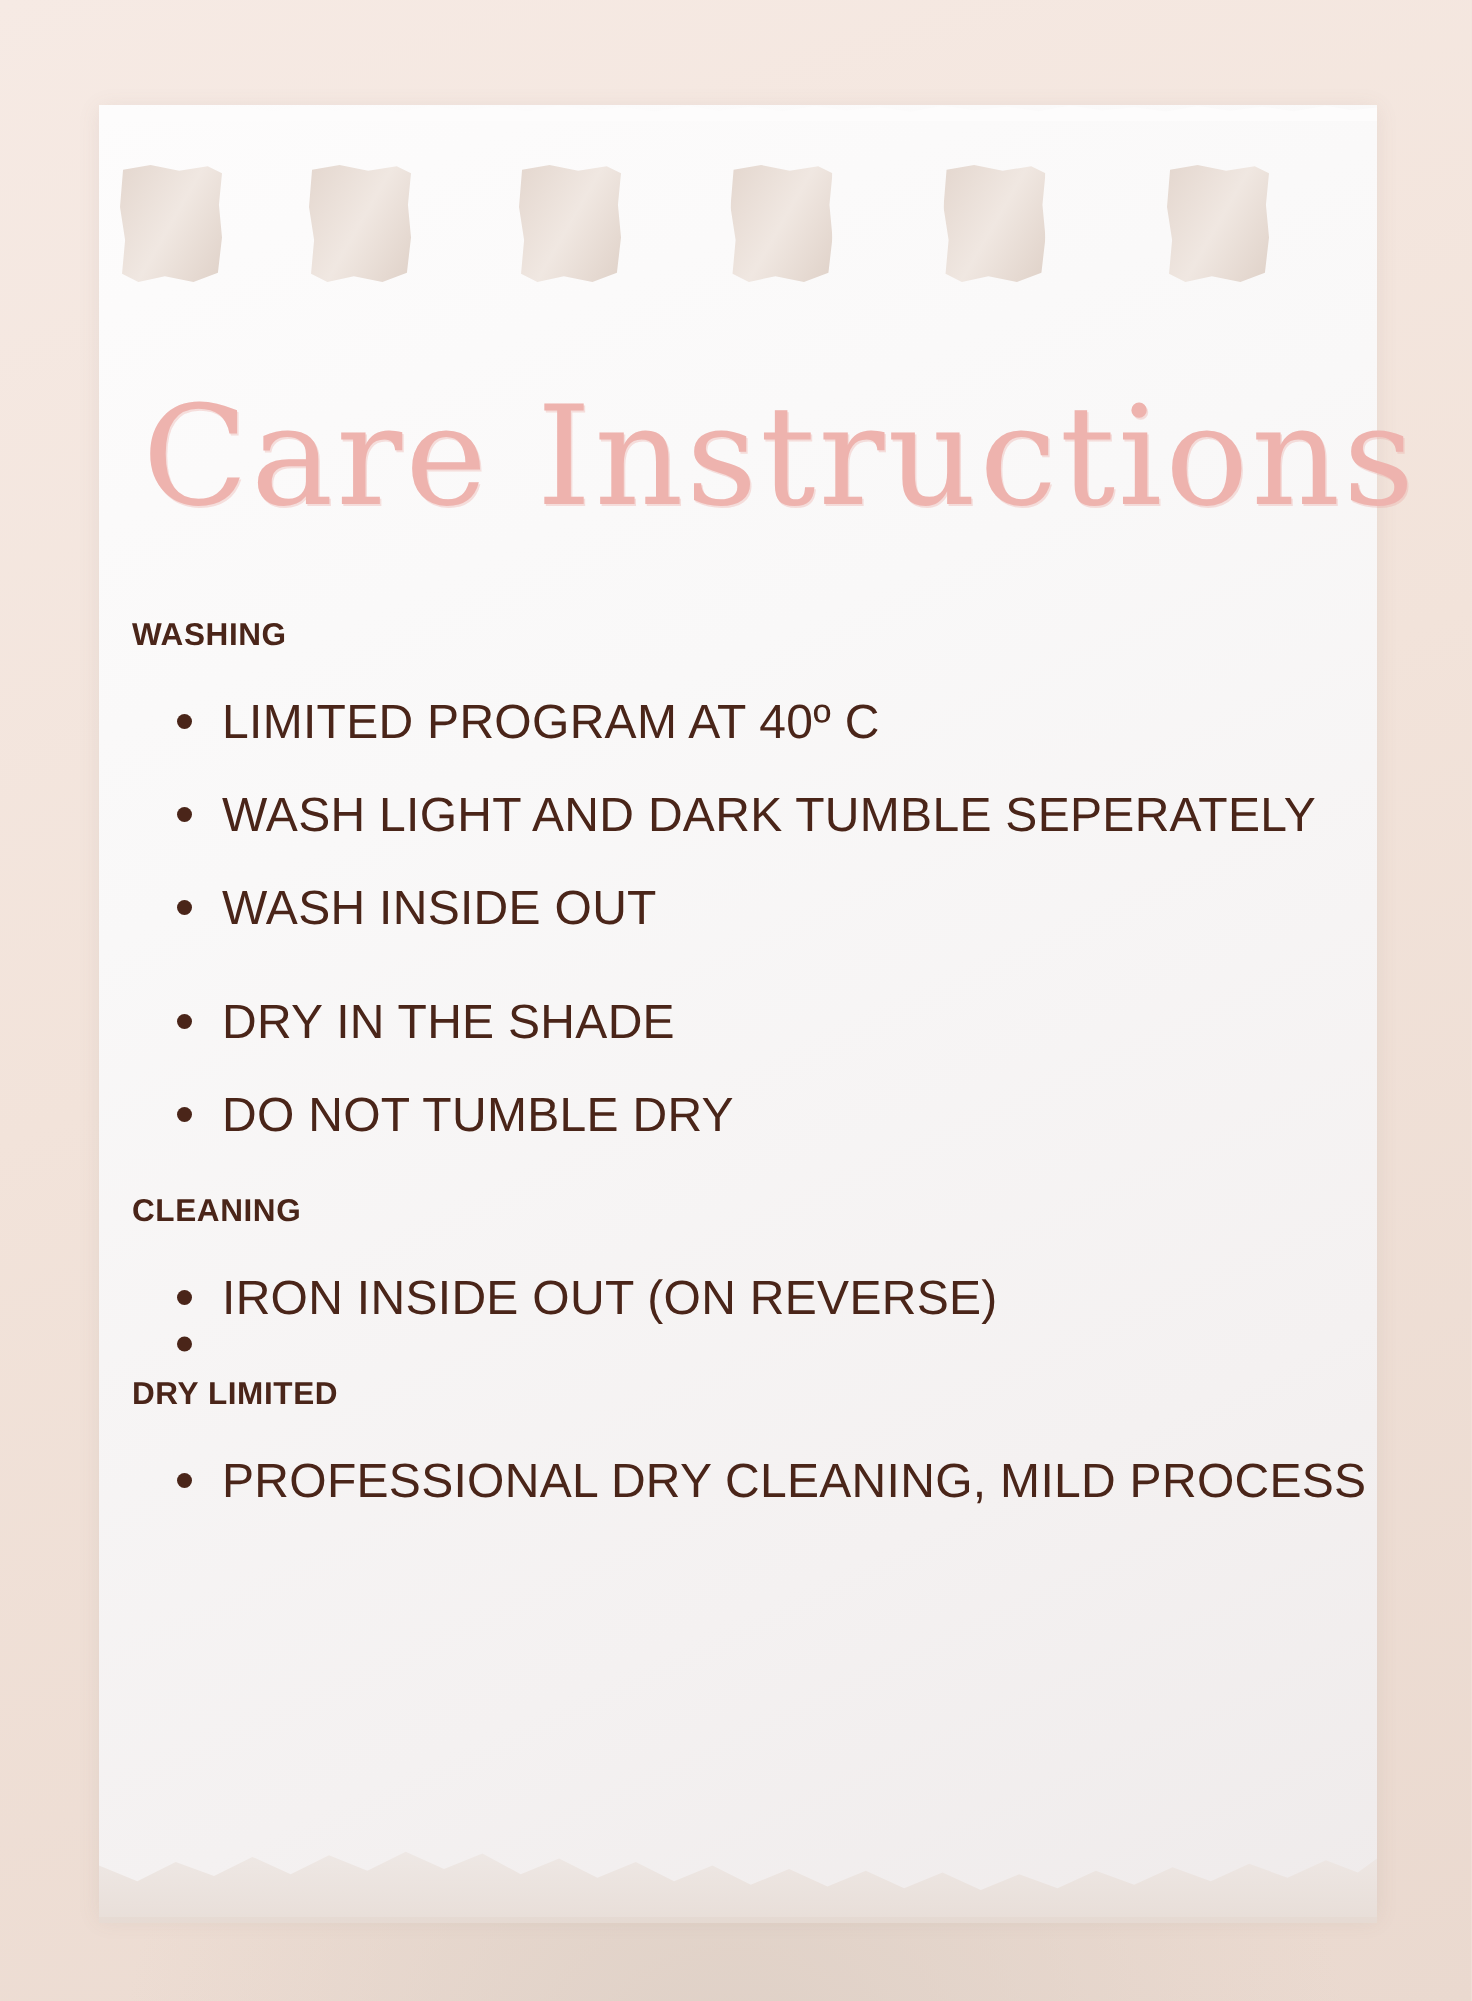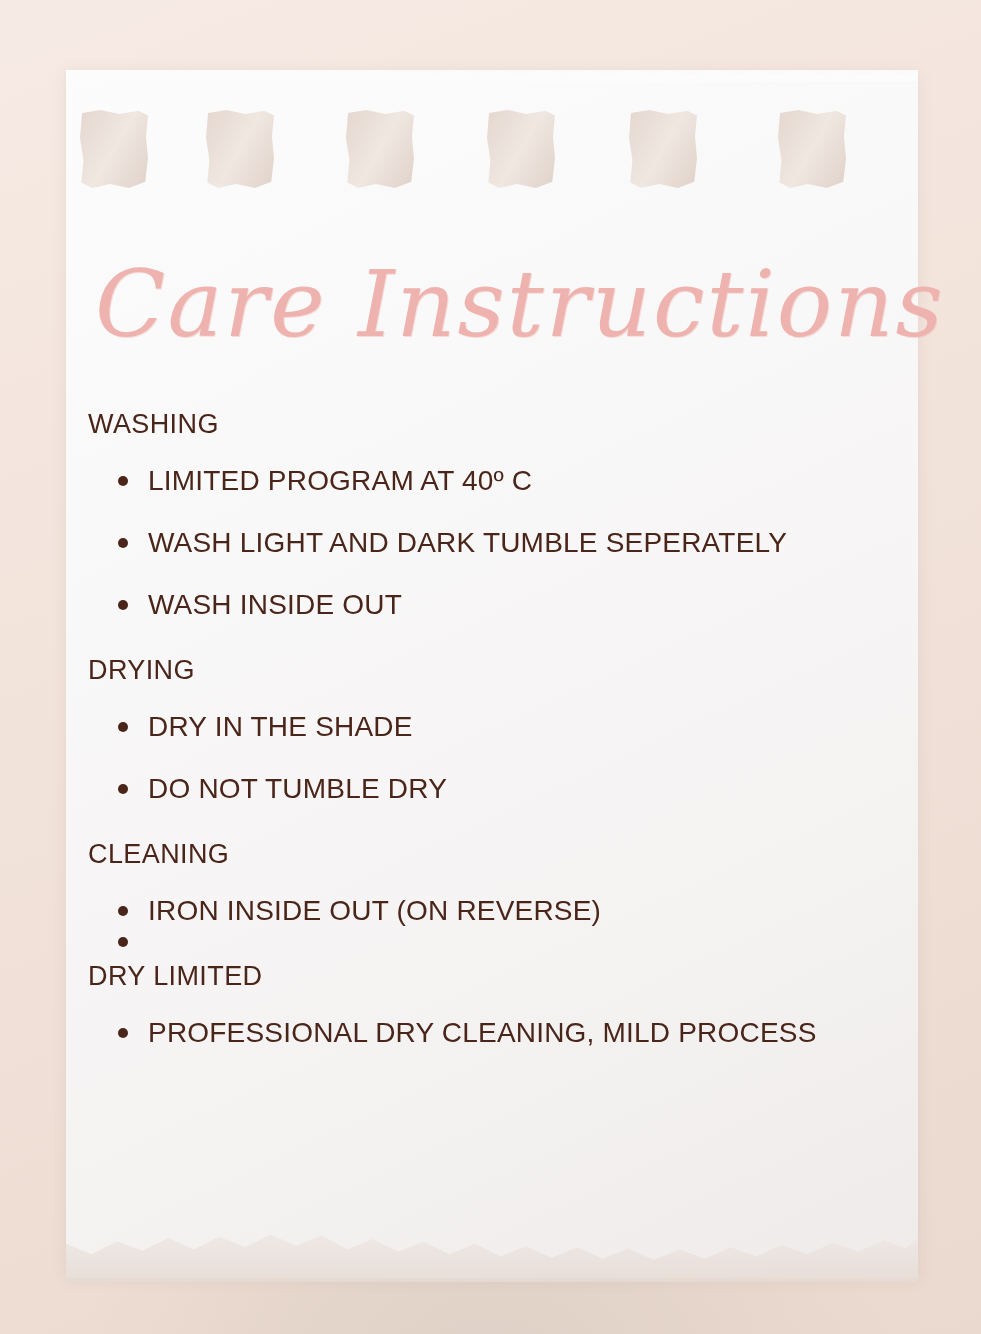--- a/index.html
+++ b/index.html
@@ -84,54 +84,53 @@
 
   
   .title {
     position: absolute;
     left: 95px;
     top: 230px;
     width: 800px;
     height: 150px;
     color: #eeb3ae;
     font-family: "DejaVu Serif", serif;
-    font-style: italic;
     font-weight: 400;
     font-size: 92px;
     letter-spacing: 2px;
     line-height: 150px;
     text-align: center;
     white-space: nowrap;
     text-shadow: 1px 1px 0 rgba(234,170,164,0.35);
   }
 
   
   .content {
     position: absolute;
     left: 88px;
     top: 404px;
     width: 820px;
   }
   .group { margin-bottom: 4px; }
   .group-heading {
-    font-size: 27px;
-    font-weight: normal;
+    font-size: 21px;
+    font-weight: bold;
     color: #4a2519;
     letter-spacing: 0.4px;
     margin: 0 0 6px 0;
     line-height: 40px;
   }
   ul.items {
     list-style: none;
     margin: 0 0 14px 0;
     padding: 0 0 0 22px;
   }
   ul.items li {
     position: relative;
-    font-size: 28px;
+    font-size: 32px;
     color: #4a2519;
     letter-spacing: 0.2px;
     line-height: 62px;
     padding-left: 38px;
     white-space: nowrap;
   }
   ul.items li .bullet {
     position: absolute;
     left: 8px;
     top: 50%;
@@ -166,21 +165,20 @@
   <div class="group">
     <div class="group-heading">WASHING</div>
     <ul class="items">
       <li><span class="bullet"></span><span>LIMITED PROGRAM AT 40º C</span></li>
       <li><span class="bullet"></span><span>WASH LIGHT AND DARK TUMBLE SEPERATELY</span></li>
       <li><span class="bullet"></span><span>WASH INSIDE OUT</span></li>
     </ul>
   </div>
 
   <div class="group">
-    <div class="group-heading">DRYING</div>
     <ul class="items">
       <li><span class="bullet"></span><span>DRY IN THE SHADE</span></li>
       <li><span class="bullet"></span><span>DO NOT TUMBLE DRY</span></li>
     </ul>
   </div>
 
   <div class="group">
     <div class="group-heading">CLEANING</div>
     <ul class="items">
       <li><span class="bullet"></span><span>IRON INSIDE OUT (ON REVERSE)</span></li>

